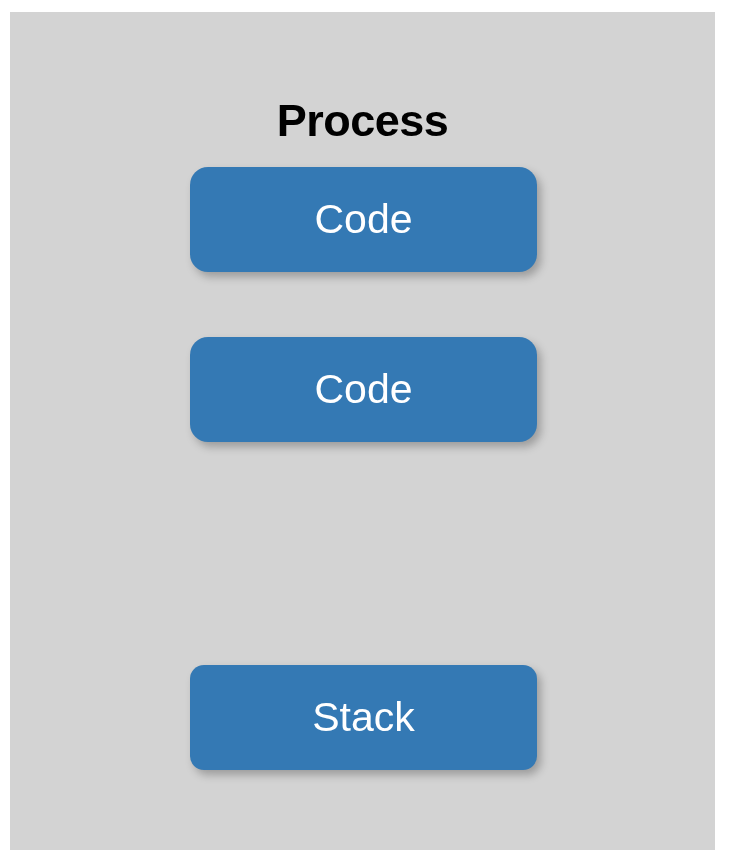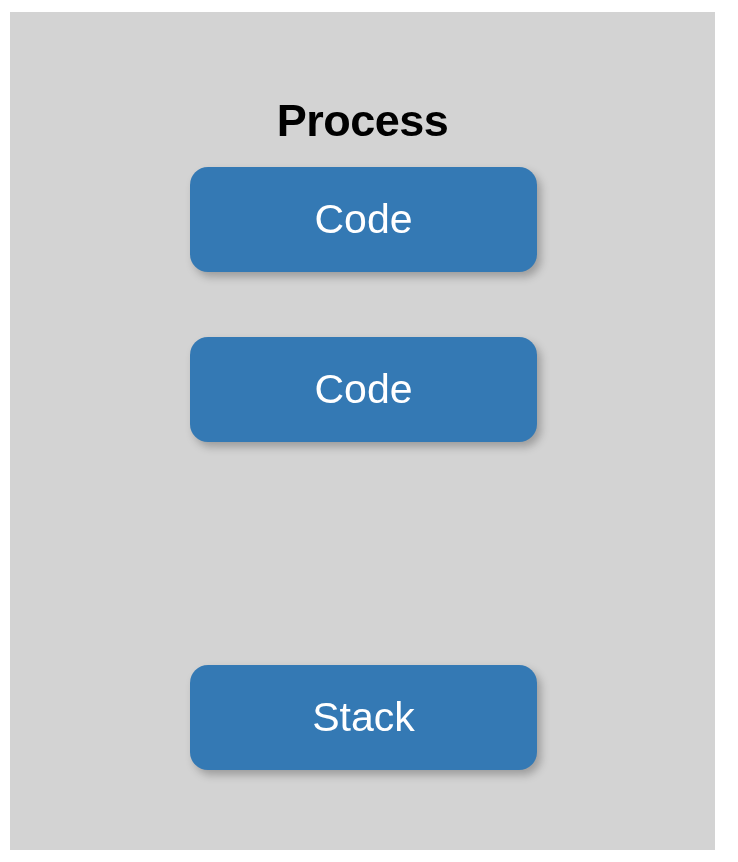--- a/index.html
+++ b/index.html
@@ -69,21 +69,21 @@
     font-weight: normal;
     color: #ffffff;
     line-height: 1;
     letter-spacing: 0px;
     white-space: nowrap;
     text-align: center;
   }
   .seg-0 { top: 155px; }
   .seg-1 { top: 325px; }
   .seg-2 { top: 493px; }
-  .seg-3 { top: 653px; }
+  .seg-3 { top: 653px; border-radius: 14px; }
 </style>
 </head>
 <body>
 
 <div id="canvas">
   <div class="panel">
 
     <div class="diagram-title">Process</div>
 
     <div class="segment-stack">

